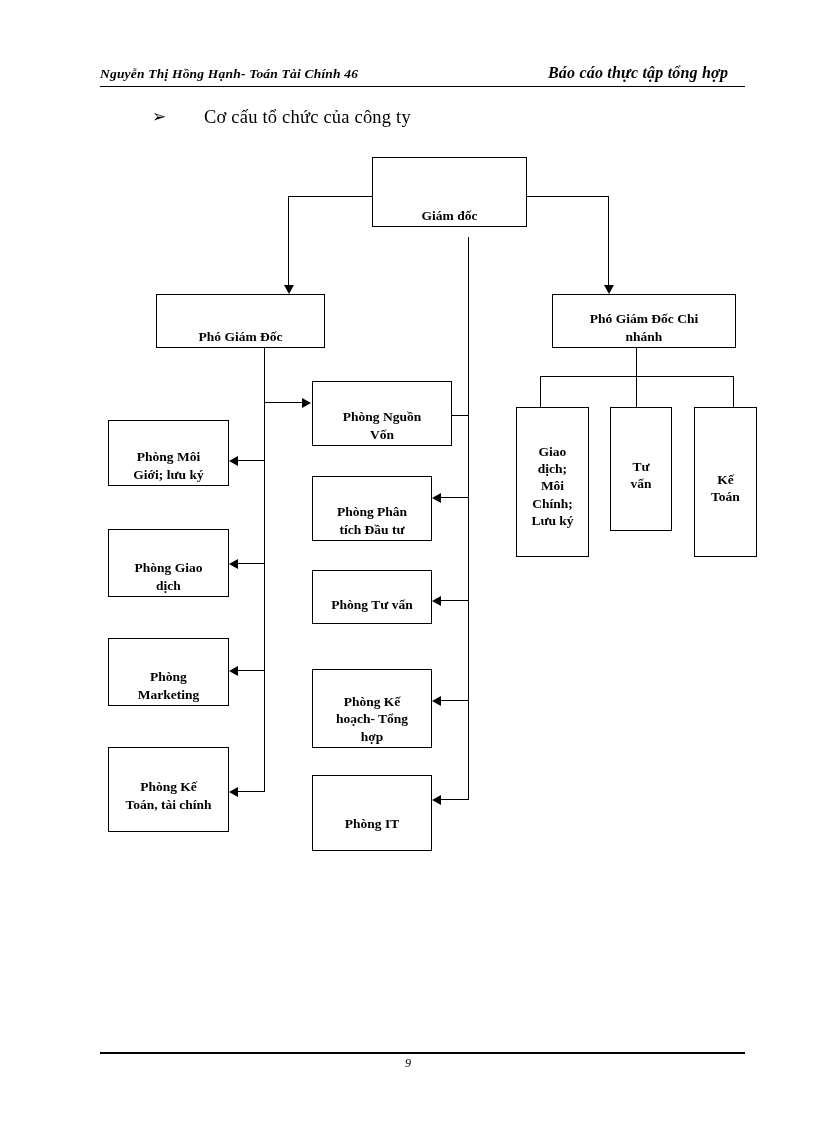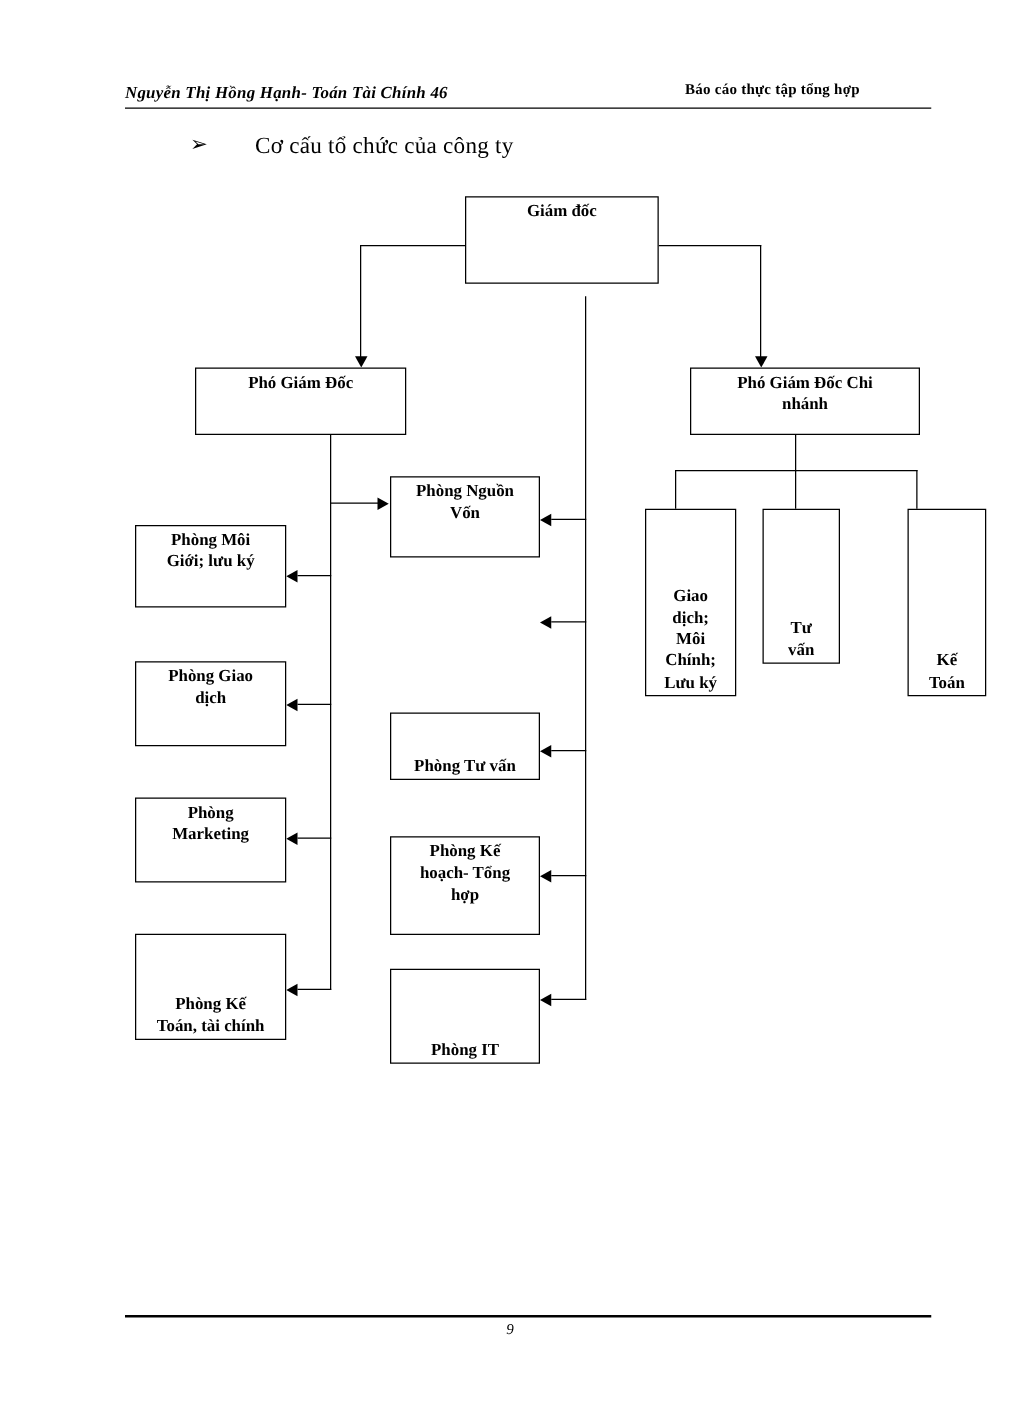--- a/index.html
+++ b/index.html
@@ -28,22 +28,23 @@
     font-weight: bold;
     font-size: 13.5px;
     letter-spacing: 0.2px;
     white-space: nowrap;
     margin-top: 16px;
   }
   .hdr-report {
     position: absolute;
     left: 548px;
     top: 64px;
+    font-style: italic;
     font-weight: bold;
-    font-size: 12px;
+    font-size: 16px;
     letter-spacing: 0.2px;
     white-space: nowrap;
     text-align: center;
   }
   .hdr-rule {
     position: absolute;
     left: 100px;
     top: 86px;
     width: 645px;
     height: 0;
@@ -75,31 +76,31 @@
     top: 0;
     width: 816px;
     height: 1123px;
   }
   .node {
     position: absolute;
     box-sizing: border-box;
     border: 1.3px solid #000;
     background: #ffffff;
     display: flex;
-    align-items: flex-start;
+    align-items: flex-end;
     justify-content: center;
     text-align: center;
     font-weight: bold;
     font-size: 13.5px;
     line-height: 1.28;
     padding: 2px 4px;
     z-index: 3;
   }
   .node.top-label {
-    align-items: flex-end;
+    align-items: center;
   }
   .node .txt { display: block; width: 100%; }
 
   .vline, .hline {
     position: absolute;
     background: #000;
     z-index: 1;
   }
   .vline { width: 1.3px; }
   .hline { height: 1.3px; }
@@ -237,27 +238,33 @@
 
     <div class="hline" style="left:441px; top:600px; width:28px;"></div>
     <div class="arrow left" style="left:432px; top:596px;"></div>
 
     <div class="hline" style="left:441px; top:700px; width:28px;"></div>
     <div class="arrow left" style="left:432px; top:696px;"></div>
 
     <div class="hline" style="left:441px; top:799px; width:28px;"></div>
     <div class="arrow left" style="left:432px; top:795px;"></div>
 
-    <div class="node" style="left:312px; top:381px; width:120px; height:65px;">
+    <div class="node" style="left:312px; top:381px; width:140px; height:65px;">
       <span class="txt">
         <span>Phòng Nguồn</span><br>
         <span>Vốn</span>
       </span>
     </div>
 
+    <div class="node" style="left:312px; top:476px; width:120px; height:65px;">
+      <span class="txt">
+        <span>Phòng Phân</span><br>
+        <span>tích Đầu tư</span>
+      </span>
+    </div>
 
     <div class="node top-label" style="left:312px; top:570px; width:120px; height:54px; padding-top:17px;">
       <span class="txt">Phòng Tư vấn</span>
     </div>
 
     <div class="node" style="left:312px; top:669px; width:120px; height:79px;">
       <span class="txt">
         <span>Phòng Kế</span><br>
         <span>hoạch- Tổng</span><br>
         <span>hợp</span>
@@ -284,21 +291,21 @@
       </span>
     </div>
 
     <div class="node top-label" style="left:610px; top:407px; width:62px; height:124px; padding-top:14px;">
       <span class="txt">
         <span>Tư</span><br>
         <span>vấn</span>
       </span>
     </div>
 
-    <div class="node top-label" style="left:694px; top:407px; width:63px; height:150px; padding-top:14px;margin-left:32px;">
+    <div class="node top-label" style="left:694px; top:407px; width:63px; height:150px; padding-top:14px;">
       <span class="txt">
         <span>Kế</span><br>
         <span>Toán</span>
       </span>
     </div>
 
   </div>
 
   <div class="ftr-rule"></div>
   <div class="ftr-page">9</div>

